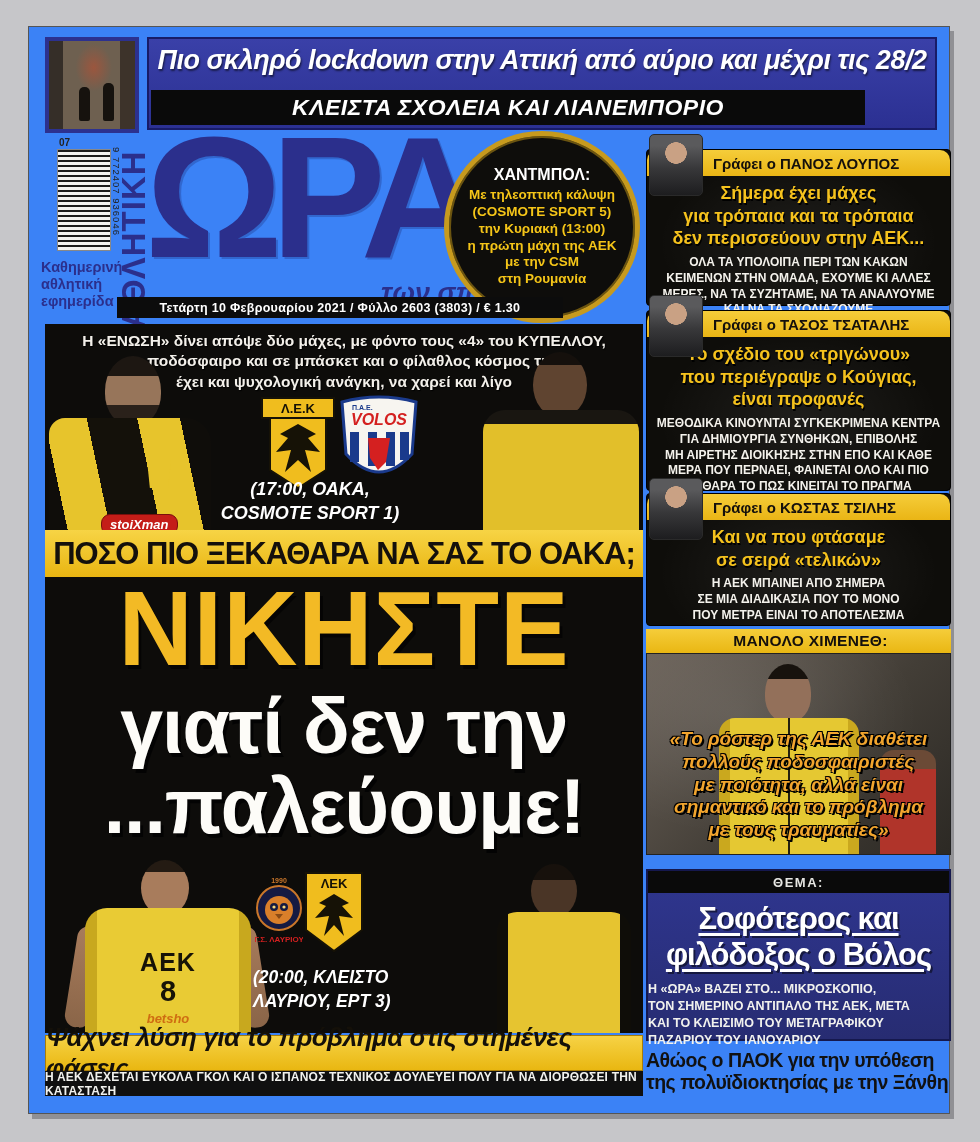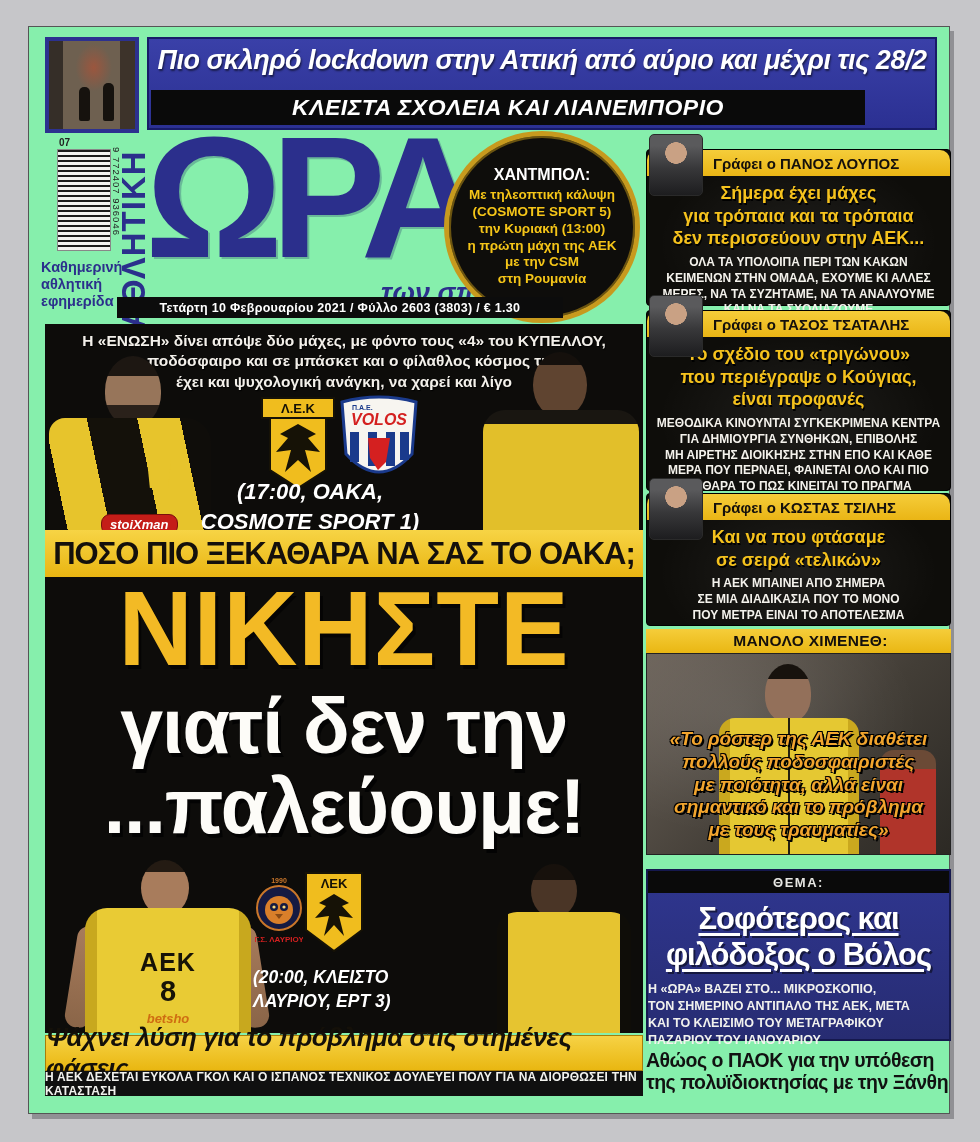--- a/index.html
+++ b/index.html
@@ -6,21 +6,21 @@
   html,body { width:980px; height:1142px; }
   body {
     position:relative; background:#c6c6c9; overflow:hidden;
     font-family:"Liberation Sans", sans-serif;
   }
   .abs { position:absolute; }
   .pl { white-space:pre-line; }
 
   #page {
     position:absolute; left:28px; top:26px; width:922px; height:1088px;
-    background:#86efac; border:1px solid #555;
+    background:#3b82f6; border:1px solid #555;
     box-shadow:4px 5px 0 #909094;
     text-decoration:underline;
   }
 
   
   .street-photo {
     left:16px; top:10px; width:94px; height:96px;
     border:4px solid #2c318f;
     background:
       radial-gradient(ellipse 26px 34px at 52% 30%, rgba(160,85,60,.9), rgba(0,0,0,0) 70%),
@@ -132,21 +132,21 @@
     background:linear-gradient(180deg,#15100c 0 20%, #5f4430 20%);
   }
   .fbr .p-torso {
     left:0; top:58px; width:156px; height:160px; border-radius:22px 22px 0 0;
     background:linear-gradient(180deg,#191611 0 9%, #e2bf2a 9%);
   }
 
   .crest-svg { position:absolute; }
   .fb-time {
     position:absolute; left:125px; top:153px; width:280px; text-align:center;
-    color:#fff; font-weight:bold; font-style:italic; font-size:22px; line-height:1.35;
+    color:#fff; font-weight:bold; font-style:italic; font-size:18px; line-height:1.35;
   }
 
   .kicker {
     position:absolute; left:0; top:206px; width:100%; height:47px;
     background:linear-gradient(180deg,#f7d445,#e9b512);
     display:flex; align-items:center; justify-content:center;
     color:#14100c; font-weight:bold; font-size:31px; letter-spacing:-1px;
   }
   .main-headline {
     position:absolute; left:0; right:0; top:250px; text-align:center;

